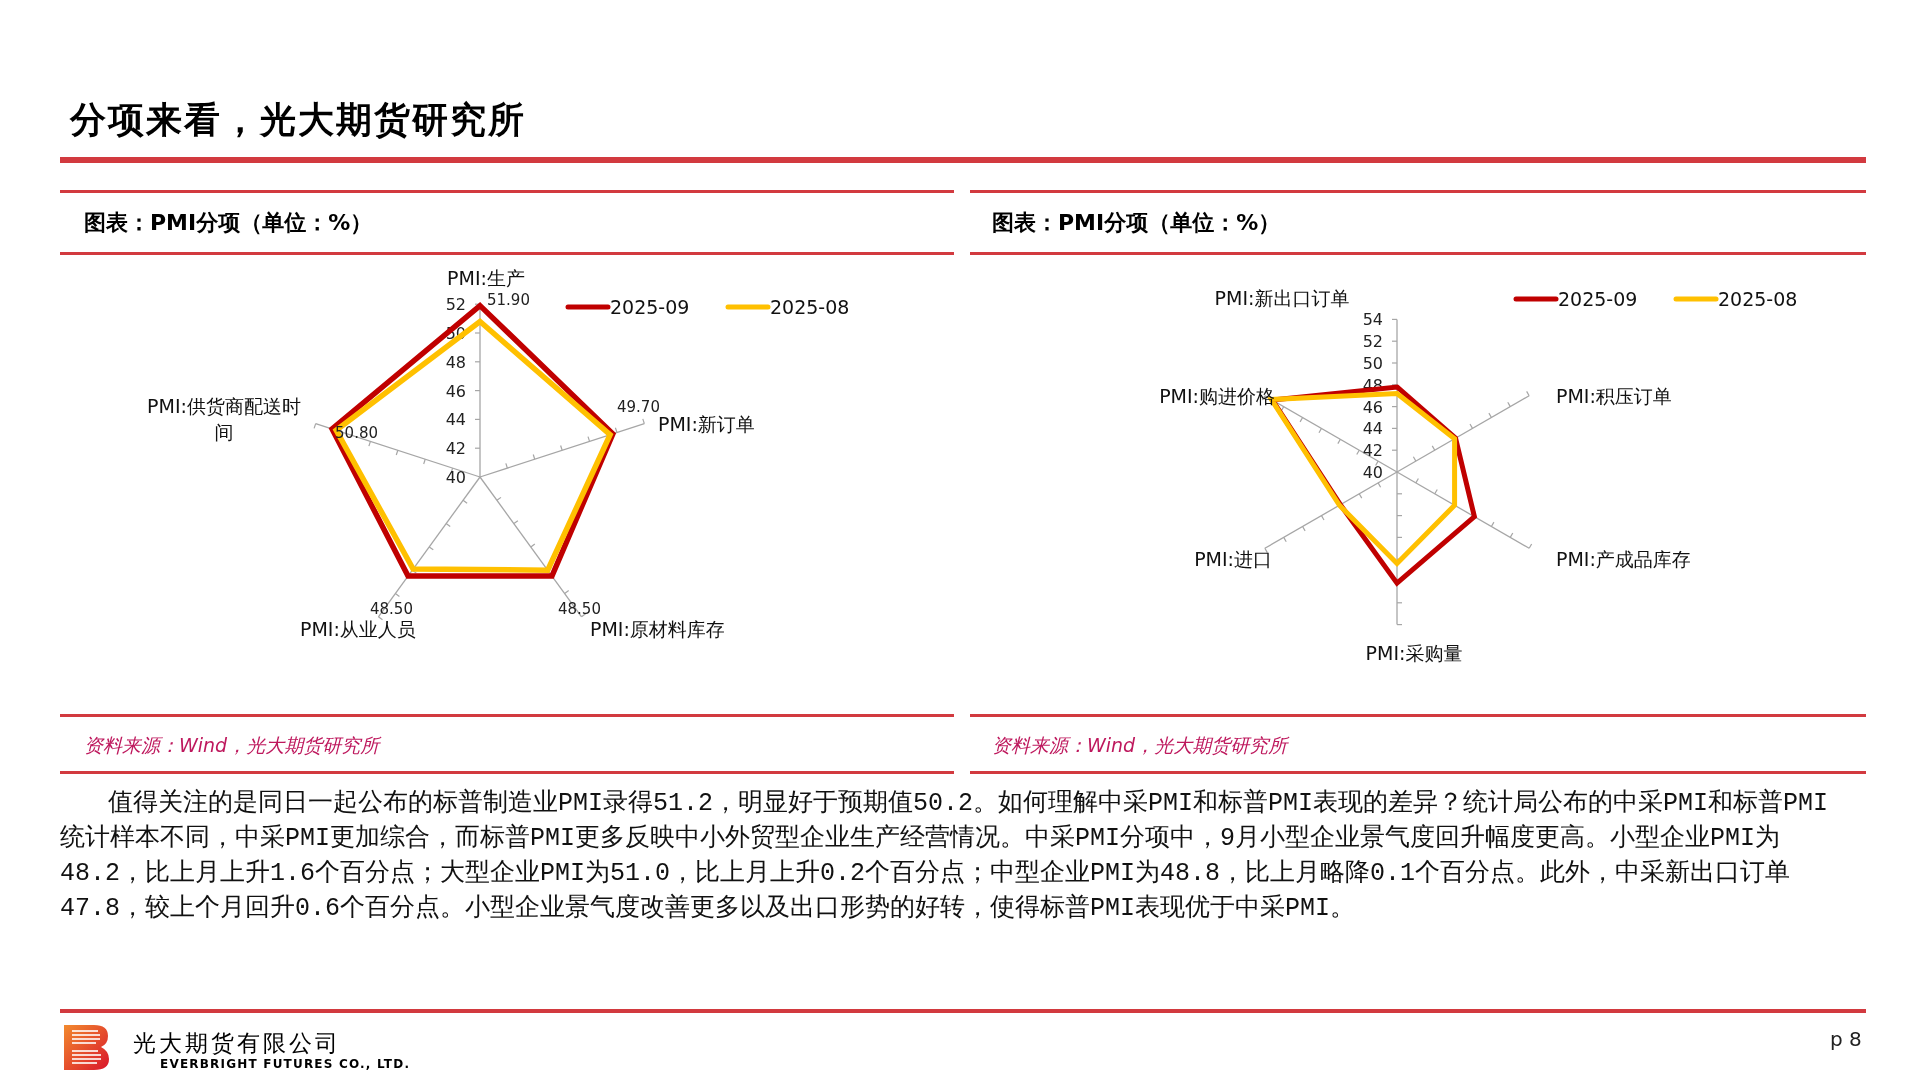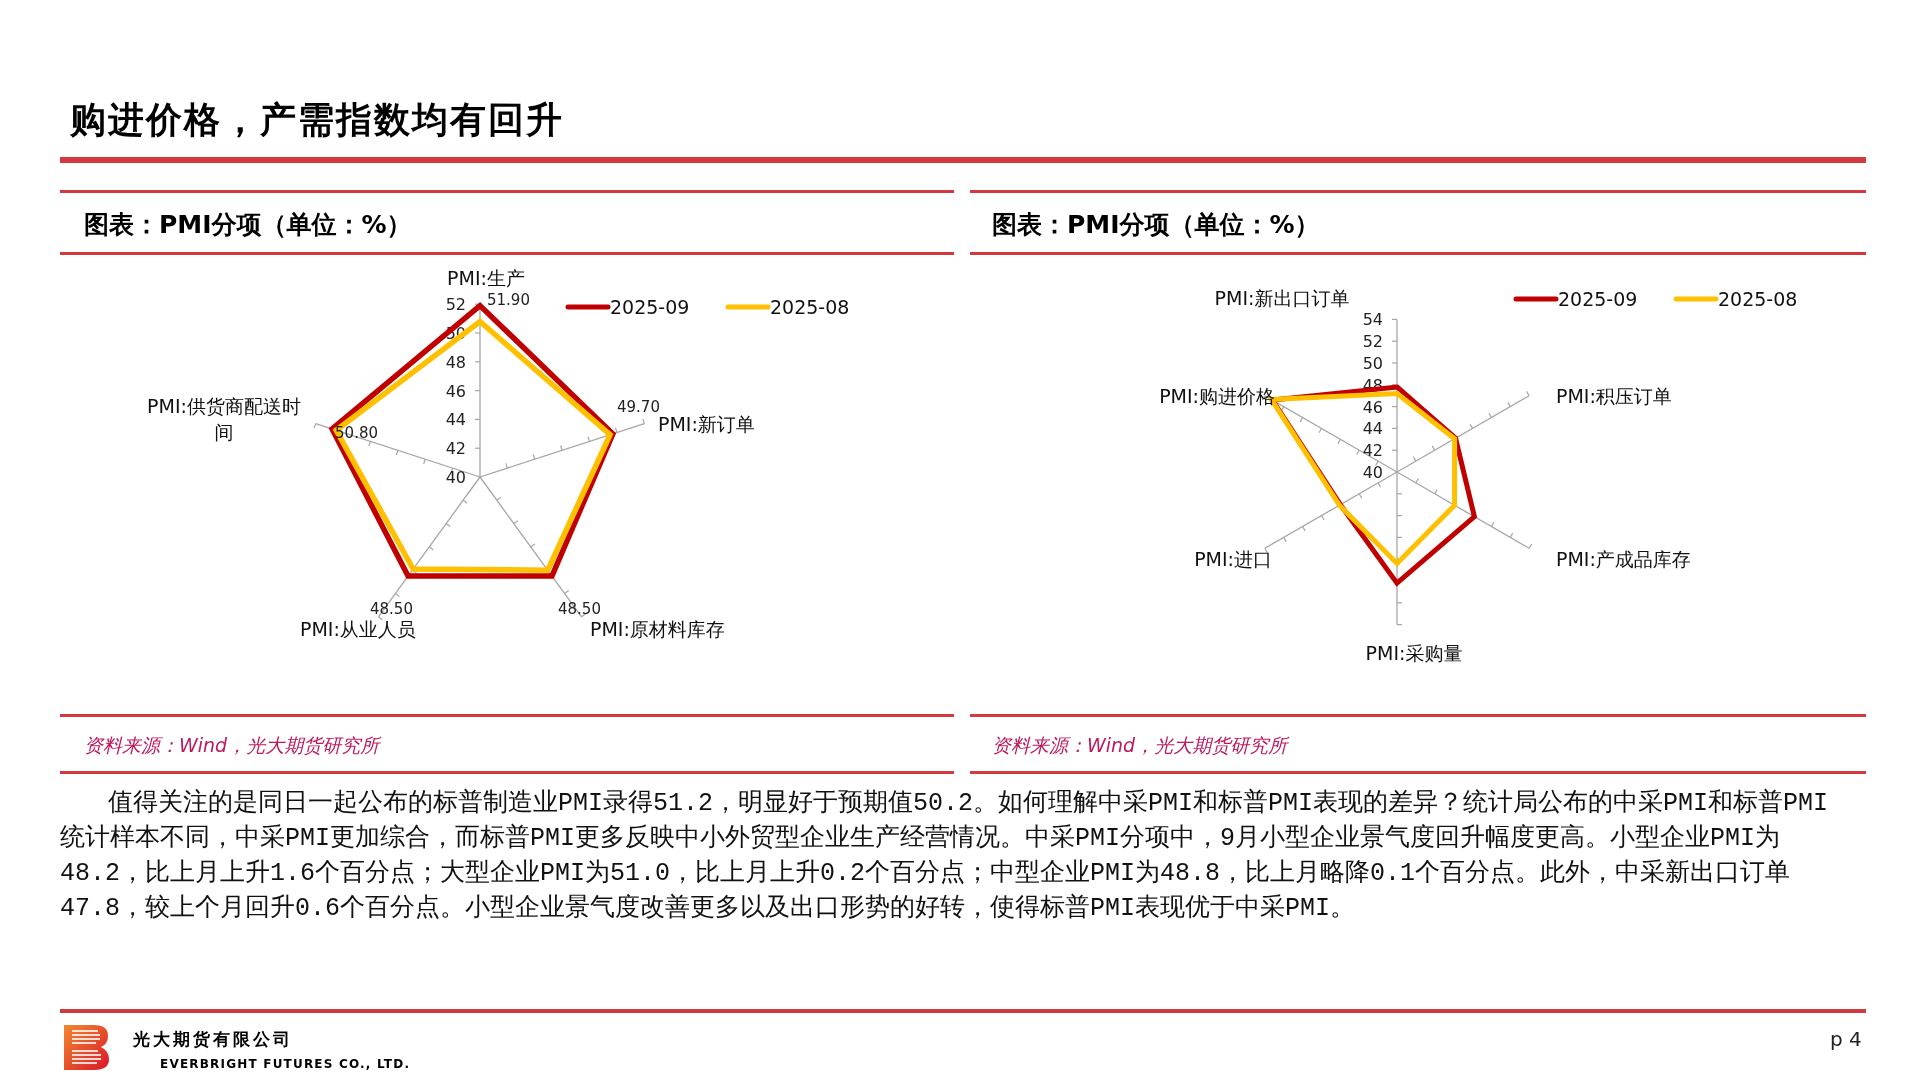--- a/index.html
+++ b/index.html
@@ -1,34 +1,34 @@
 <!DOCTYPE html>
 <html><head>
 <meta charset="utf-8">
 <style>
   html,body{margin:0;padding:0;background:#ffffff;}
   body{width:1920px;height:1080px;position:relative;overflow:hidden;font-family:"DejaVu Sans",sans-serif;color:#000;}
   .title{position:absolute;left:70px;top:96px;font-size:36px;font-weight:bold;letter-spacing:2px;font-family:"DejaVu Serif",serif;}
   .title-rule{position:absolute;left:60px;top:157px;width:1806px;height:6px;background:#d23a3f;}
   .panel-rule{position:absolute;height:3px;background:#d23a3f;}
-  .panel-title{position:absolute;font-size:25px;font-weight:bold;}
+  .panel-title{position:absolute;font-size:22px;font-weight:bold;}
   .source{position:absolute;font-size:19px;font-style:italic;color:#be185d;}
   .chart{position:absolute;}
   .chart svg text{font-family:"DejaVu Sans",sans-serif;}
   .para{position:absolute;left:60px;top:786px;width:1790px;font-size:25px;line-height:35px;color:#111;text-indent:48px;font-family:Liberation Mono, monospace;}
   .bottom-rule{position:absolute;left:60px;top:1009px;width:1806px;height:4px;background:#d23a3f;}
   .logo{position:absolute;left:64px;top:1025px;width:45px;height:45px;}
-  .logo-cn{position:absolute;left:133px;top:1028px;font-size:17px;font-weight:bold;letter-spacing:3px;}
+  .logo-cn{position:absolute;left:133px;top:1028px;font-size:23px;font-weight:normal;letter-spacing:3px;}
   .logo-en{position:absolute;left:133px;top:1057px;font-size:12px;font-weight:bold;letter-spacing:1.2px;margin-left:27px;}
   .page{position:absolute;left:1830px;top:1027px;font-size:20px;color:#222;}
 </style>
 </head>
 <body>
 
-<div class="title">购进价格，产需指数均有回升</div>
+<div class="title">分项来看，光大期货研究所</div>
 <div class="title-rule"></div>
 
 <div class="panel-rule" style="left:60px;top:190px;width:894px;"></div>
 <div class="panel-title" style="left:84px;top:208px;">图表：PMI分项（单位：%）</div>
 <div class="panel-rule" style="left:60px;top:252px;width:894px;"></div>
 
 <div class="chart" style="left:60px;top:255px;width:894px;height:455px;">
   <svg id="chart-left" width="894" height="455" viewBox="0 0 894 455">
       <line x1="420" y1="222" x2="420" y2="49.19999999999999" stroke="#a6a6a6" stroke-width="1.3"></line>
       <line x1="420" y1="193.2" x2="415" y2="193.2" stroke="#a6a6a6" stroke-width="1.2"></line>
@@ -196,13 +196,13 @@
         <line x1="8" y1="18" x2="32" y2="18"></line>
       <line x1="8" y1="26" x2="34" y2="26"></line>
         <line x1="8" y1="30" x2="37" y2="30"></line>
       <line x1="8" y1="34" x2="37" y2="34"></line>
         <line x1="8" y1="38" x2="33" y2="38"></line>
     </g>
   </svg>
 </div>
 <div class="logo-cn">光大期货有限公司</div>
 <div class="logo-en">EVERBRIGHT FUTURES CO., LTD.</div>
-<div class="page">p 4</div>
+<div class="page">p 8</div>
 
 </body></html>

